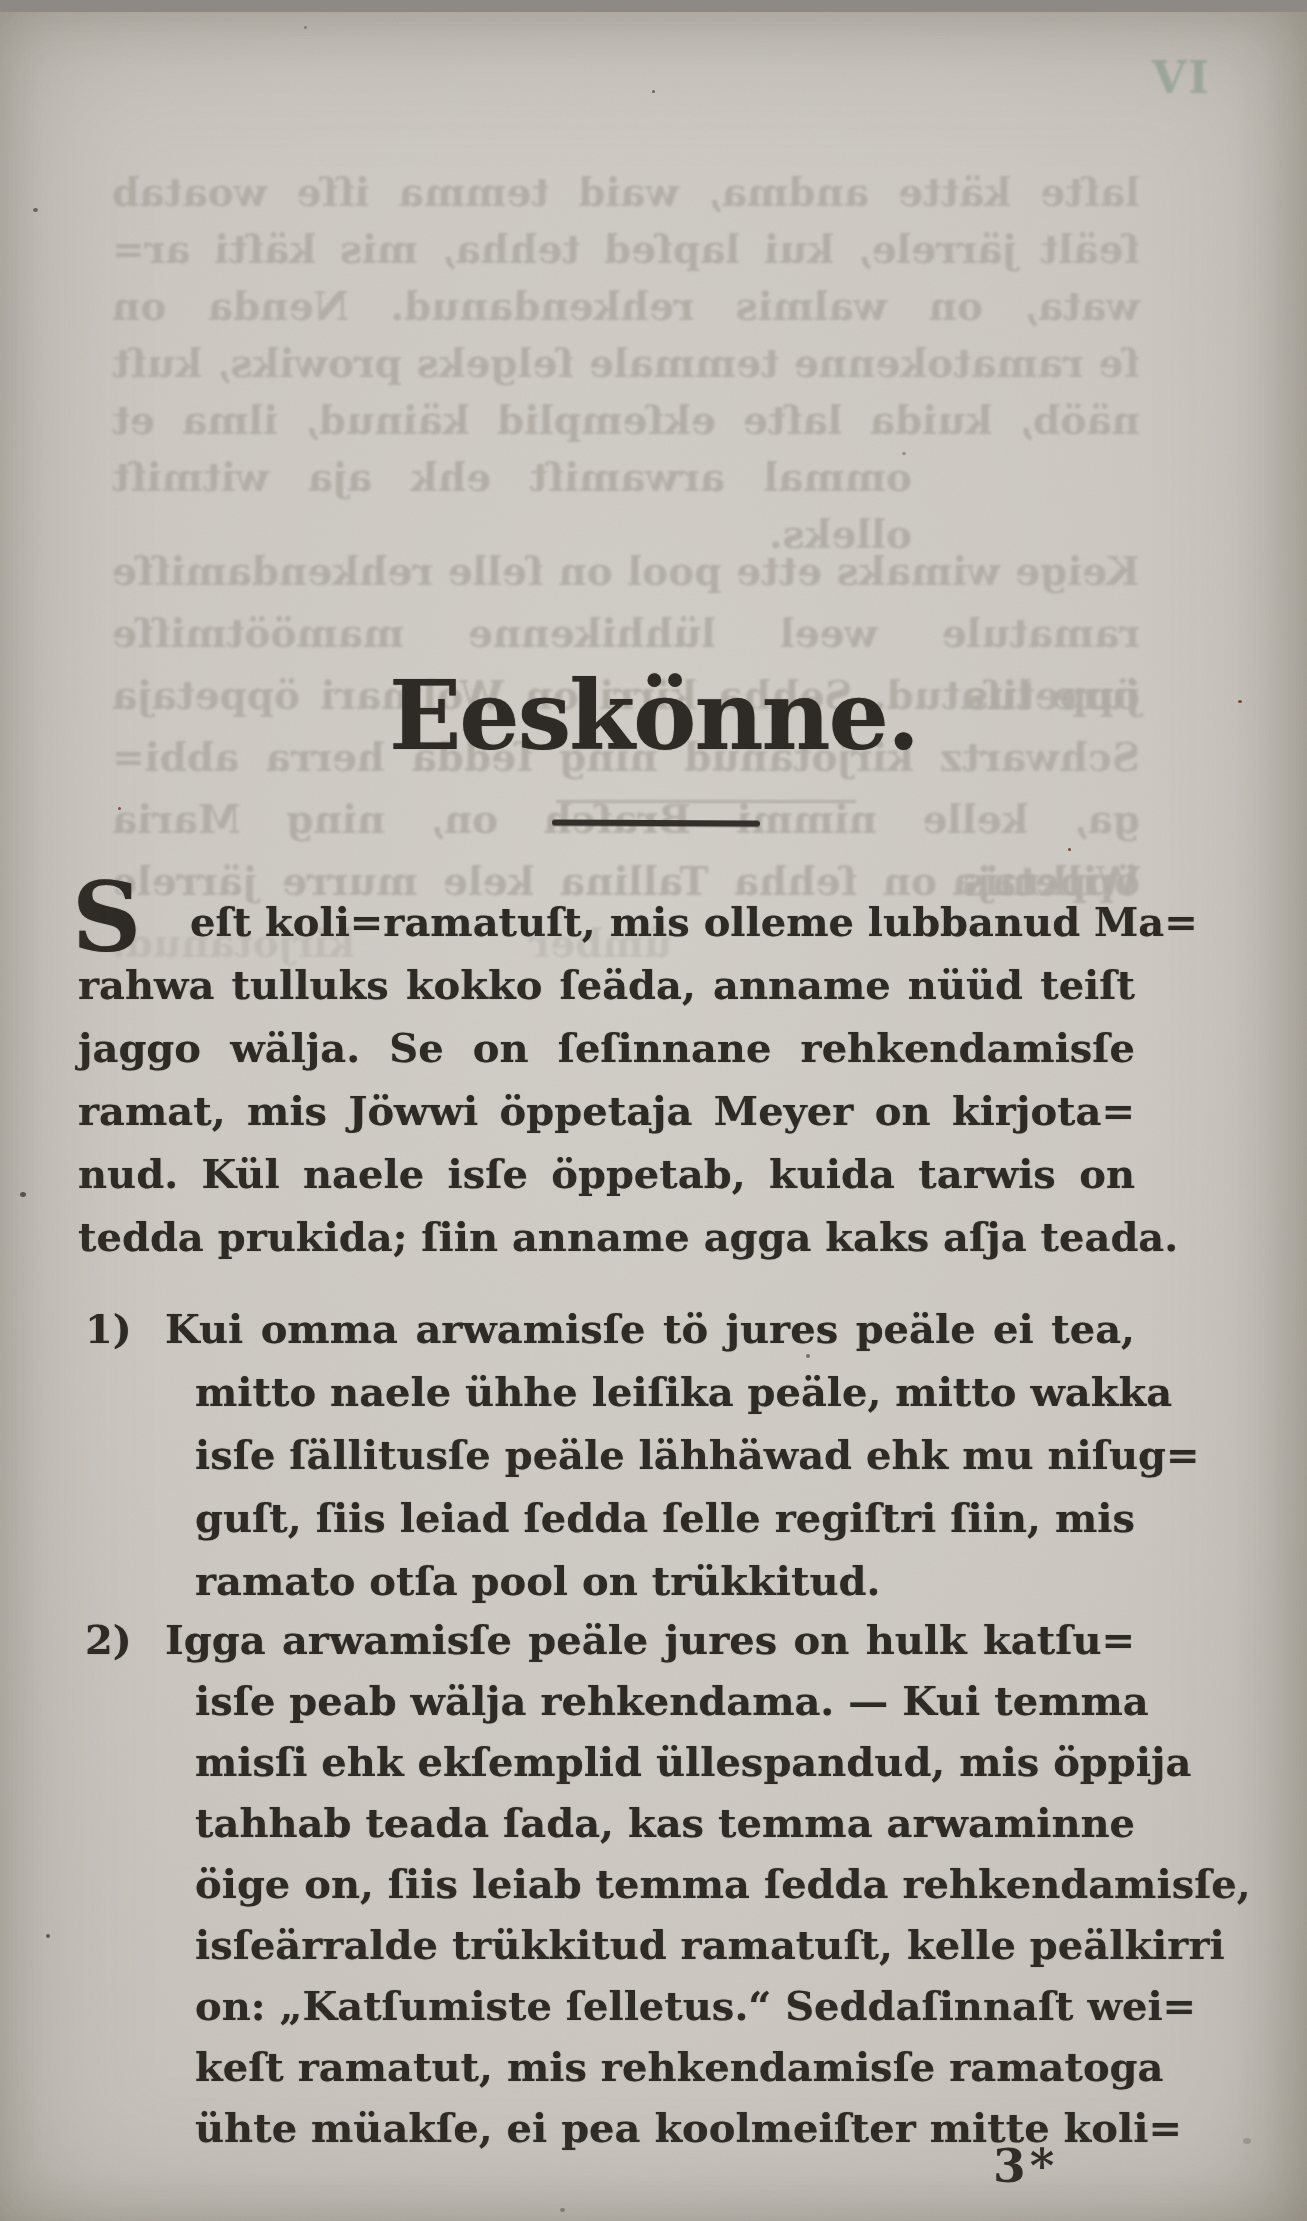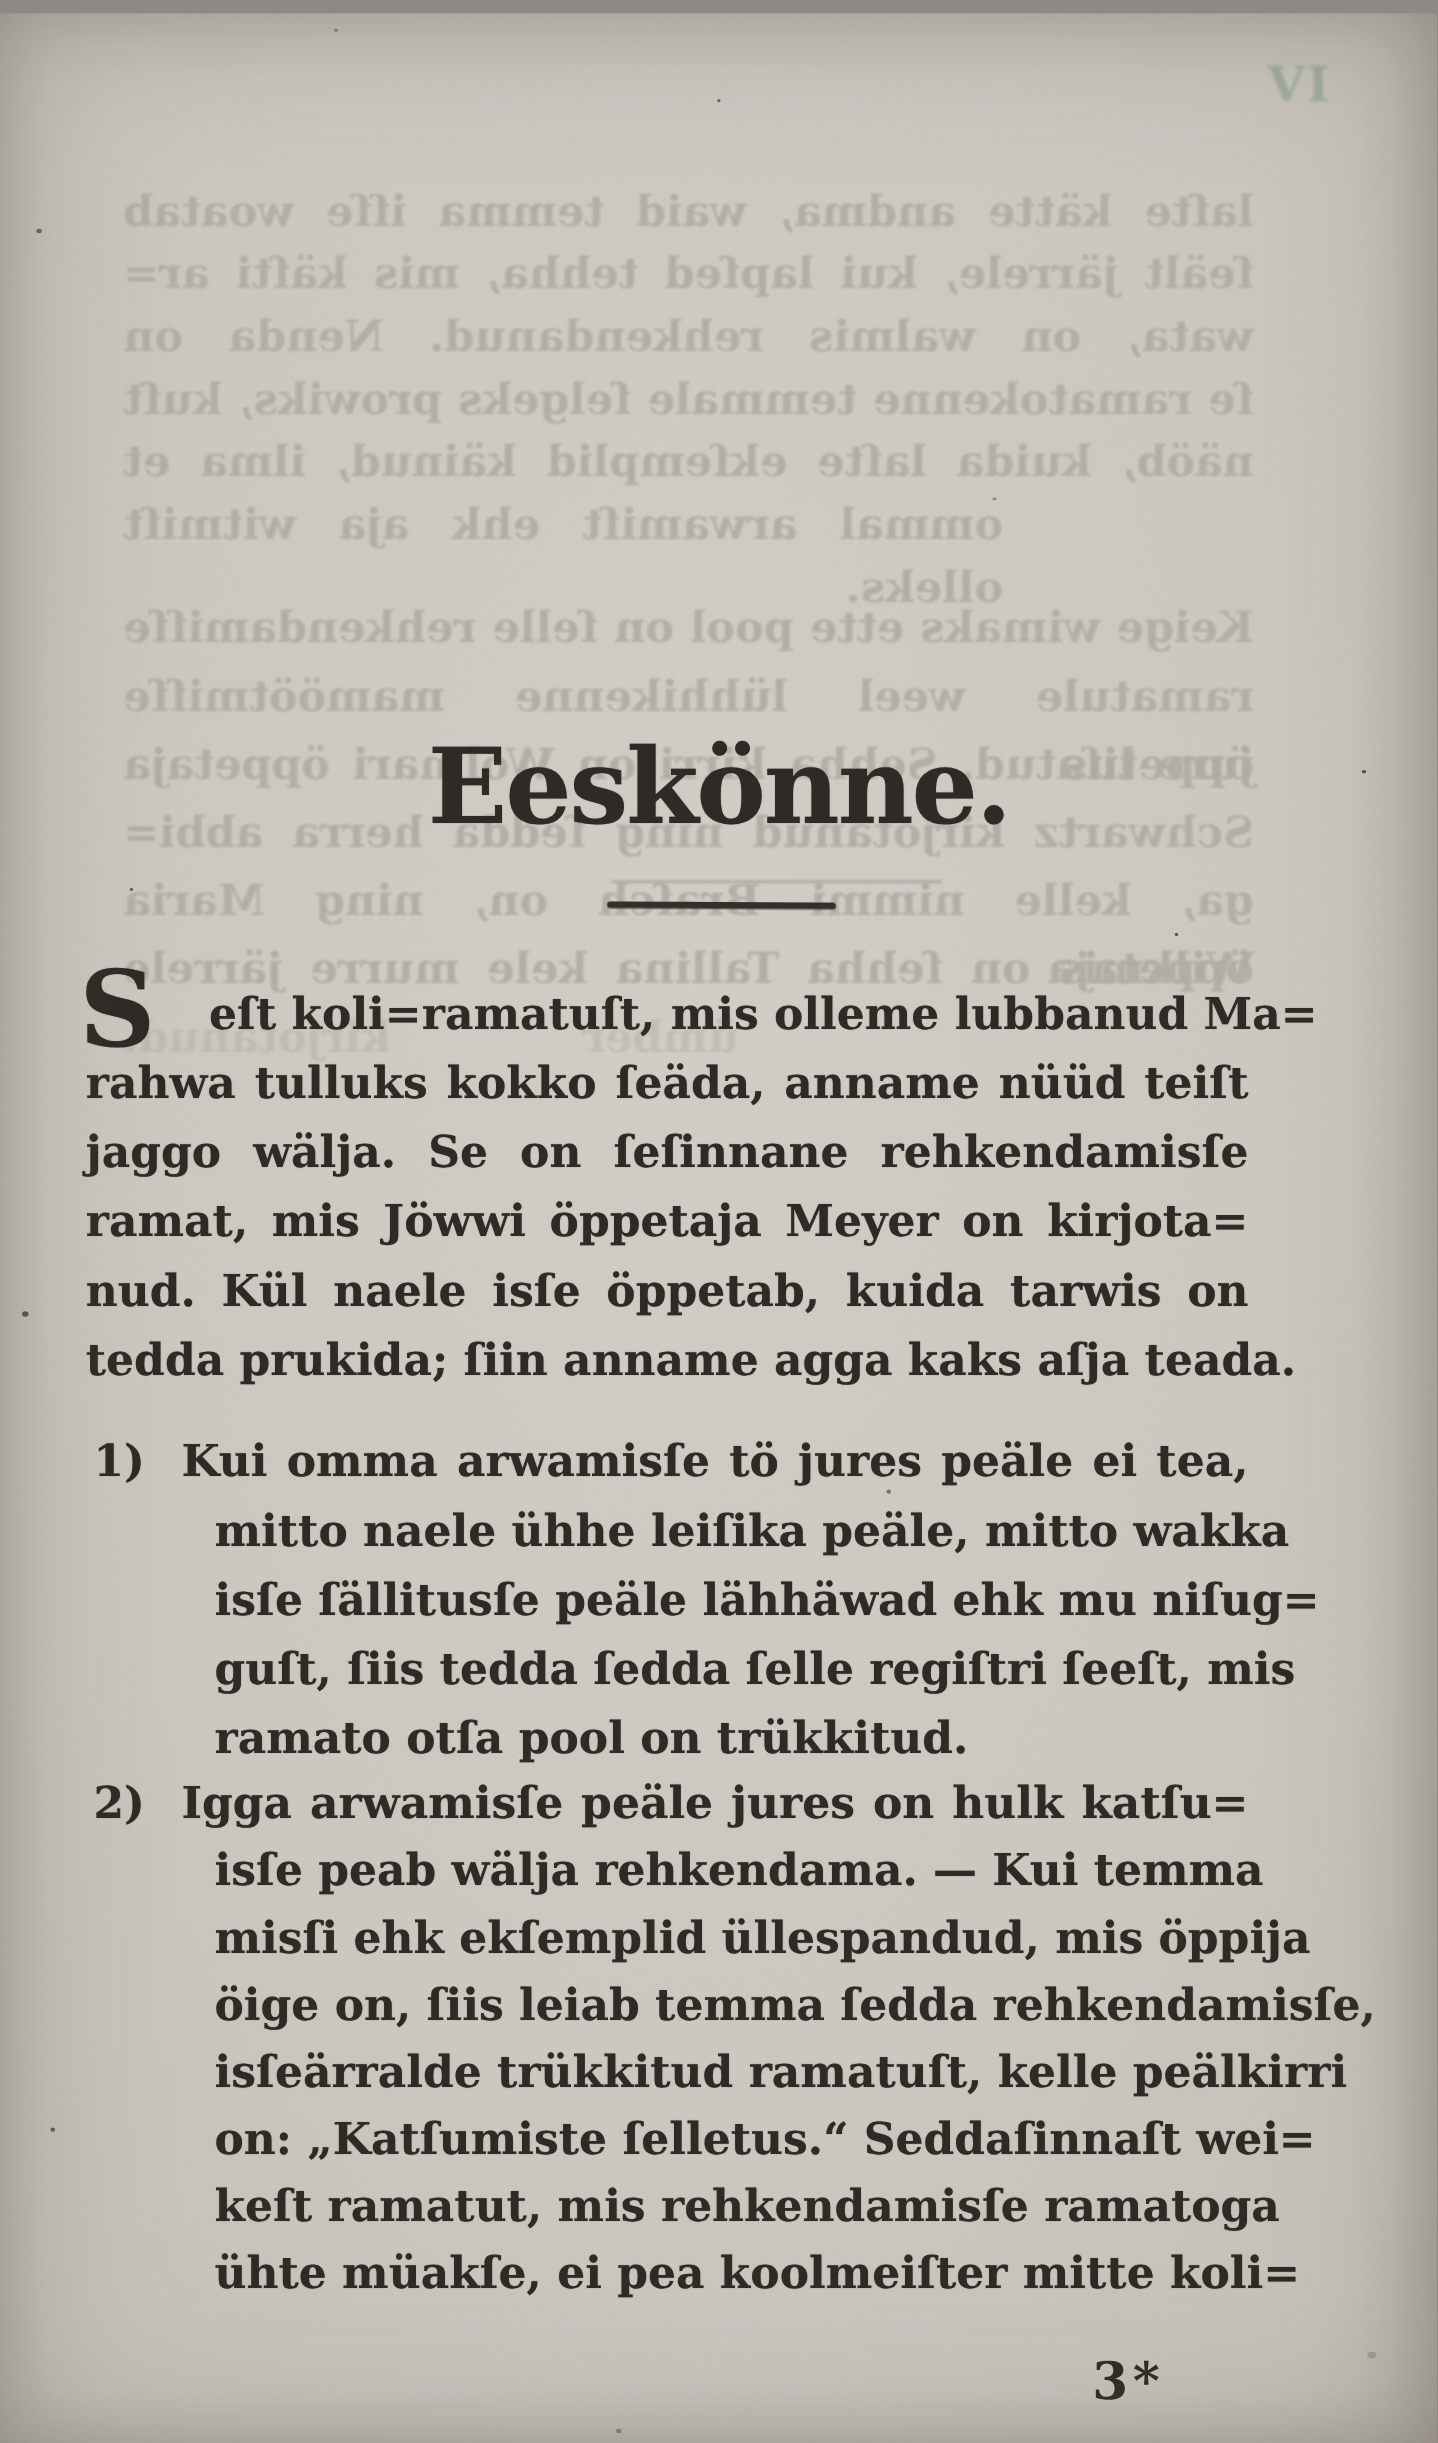--- a/index.html
+++ b/index.html
@@ -117,30 +117,31 @@
     <div class="tline">nud.  Kül naele isſe öppetab, kuida tarwis on</div>
     <div class="tline">tedda prukida; ſiin anname agga kaks aſja teada.</div>
   </div>
 
   <div class="bodytext item1">
     <div class="tline itemfirst">
       <span class="itemnum">1)</span><span>Kui omma arwamisſe tö jures peäle ei tea,</span>
     </div>
     <div class="tline itemcont">mitto naele ühhe leiſika peäle, mitto wakka</div>
     <div class="tline itemcont">isſe ſällitusſe peäle lähhäwad ehk mu niſug=</div>
-    <div class="tline itemcont">guſt, ſiis tedda ſedda ſelle regiſtri ſeeſt, mis</div>
+    <div class="tline itemcont">guſt, ſiis leiad ſedda ſelle regiſtri ſiin, mis</div>
     <div class="tline itemcont nojust">ramato otſa pool on trükkitud.</div>
   </div>
 
   <div class="bodytext item2">
     <div class="tline itemfirst">
       <span class="itemnum">2)</span><span>Igga arwamisſe peäle jures on hulk katſu=</span>
     </div>
     <div class="tline itemcont">isſe peab wälja rehkendama. — Kui temma</div>
     <div class="tline itemcont">misſi ehk ekſemplid üllespandud, mis öppija</div>
+    <div class="tline itemcont">tahhab teada ſada, kas temma arwaminne</div>
     <div class="tline itemcont">öige on, ſiis leiab temma ſedda rehkendamisſe,</div>
     <div class="tline itemcont">isſeärralde trükkitud ramatuſt, kelle peälkirri</div>
     <div class="tline itemcont">on: „Katſumiste ſelletus.“  Seddaſinnaſt wei=</div>
     <div class="tline itemcont">keſt ramatut, mis rehkendamisſe ramatoga</div>
     <div class="tline itemcont">ühte müakſe, ei pea koolmeiſter mitte koli=</div>
   </div>
 
   <div class="sig">3*</div>
 
   <div>

